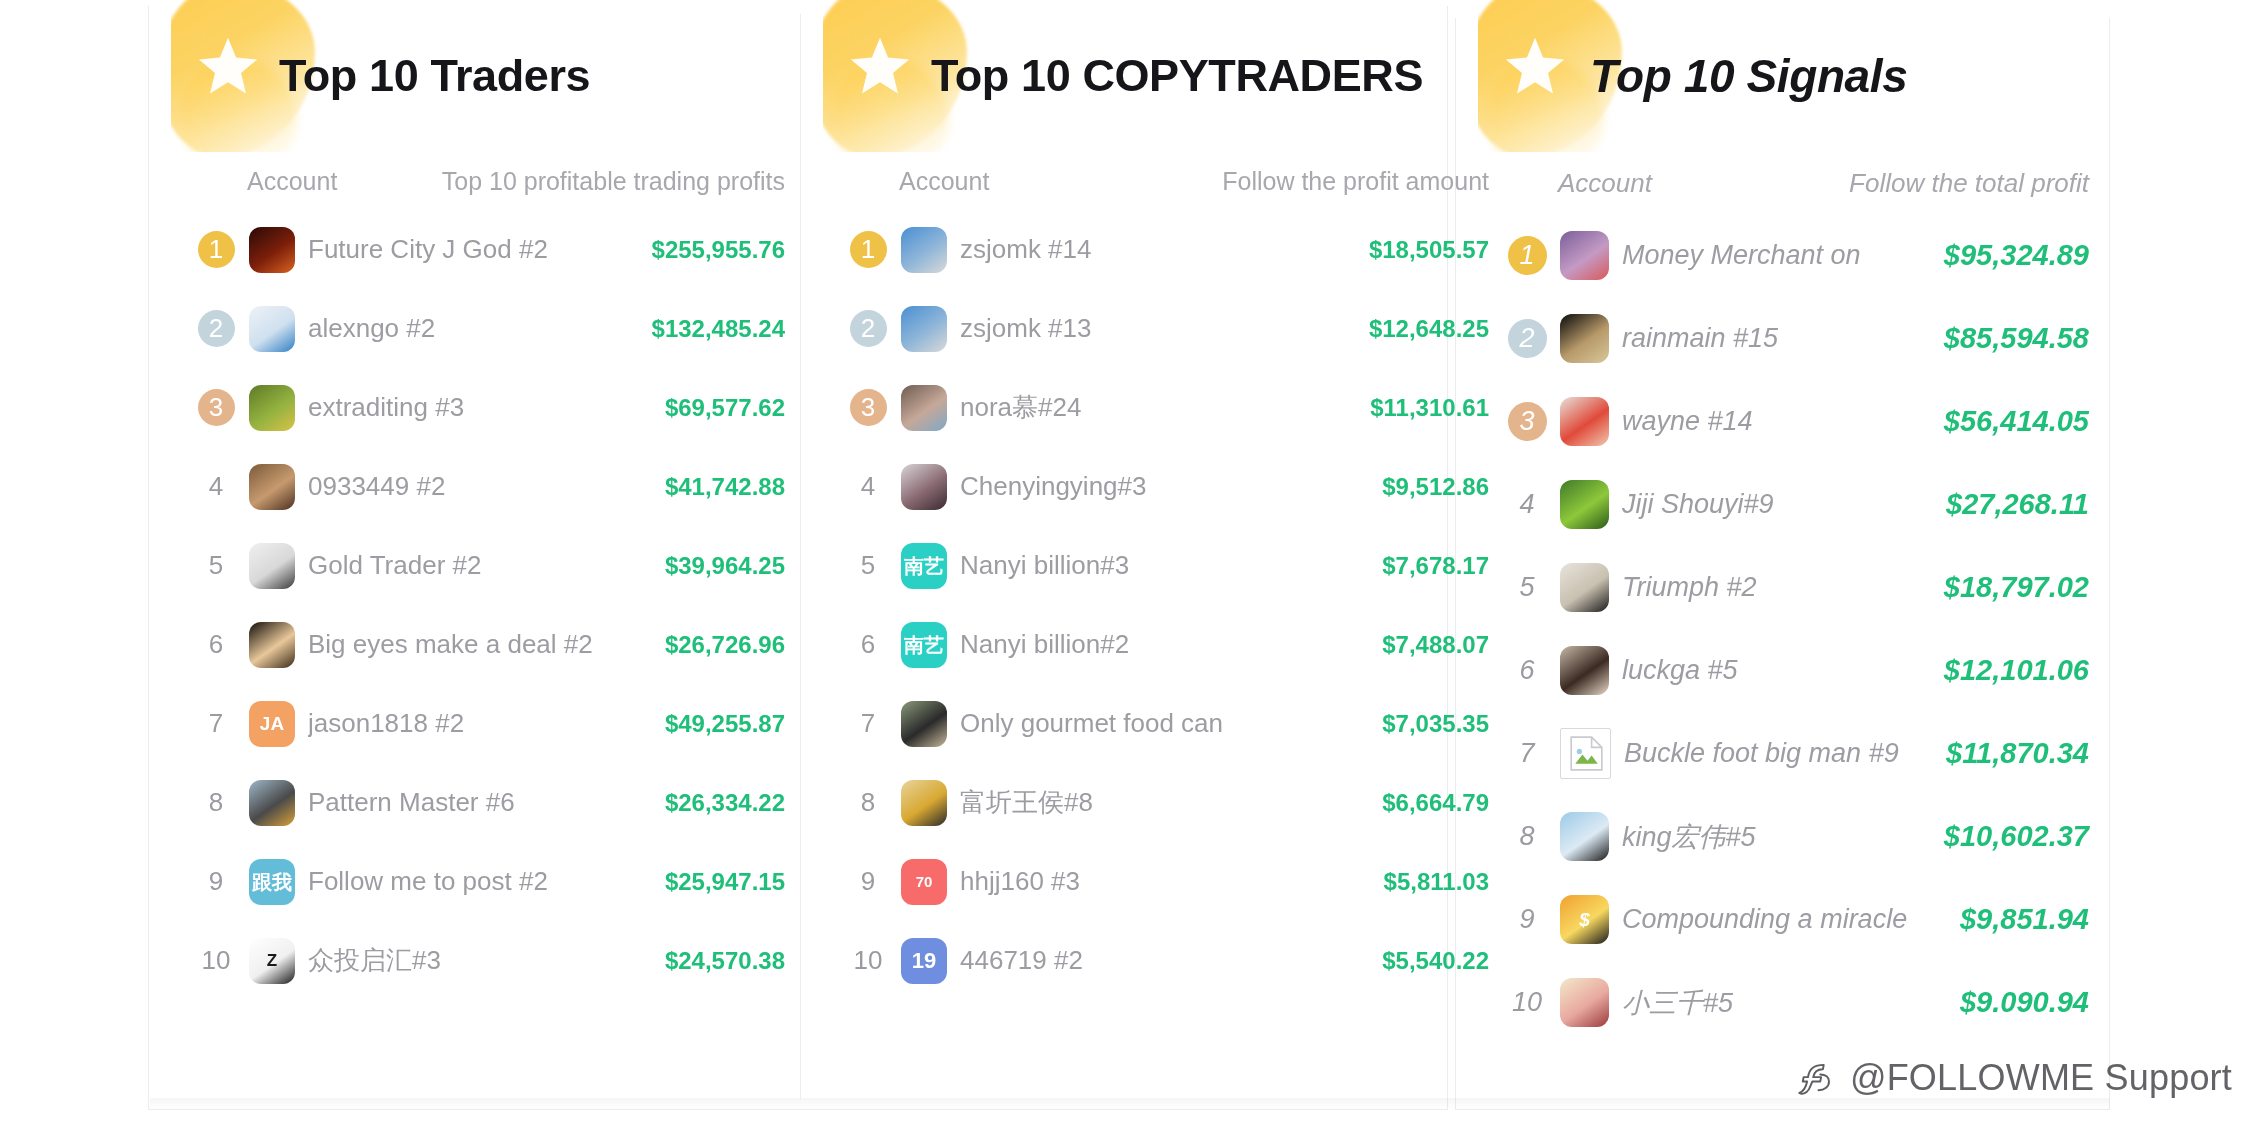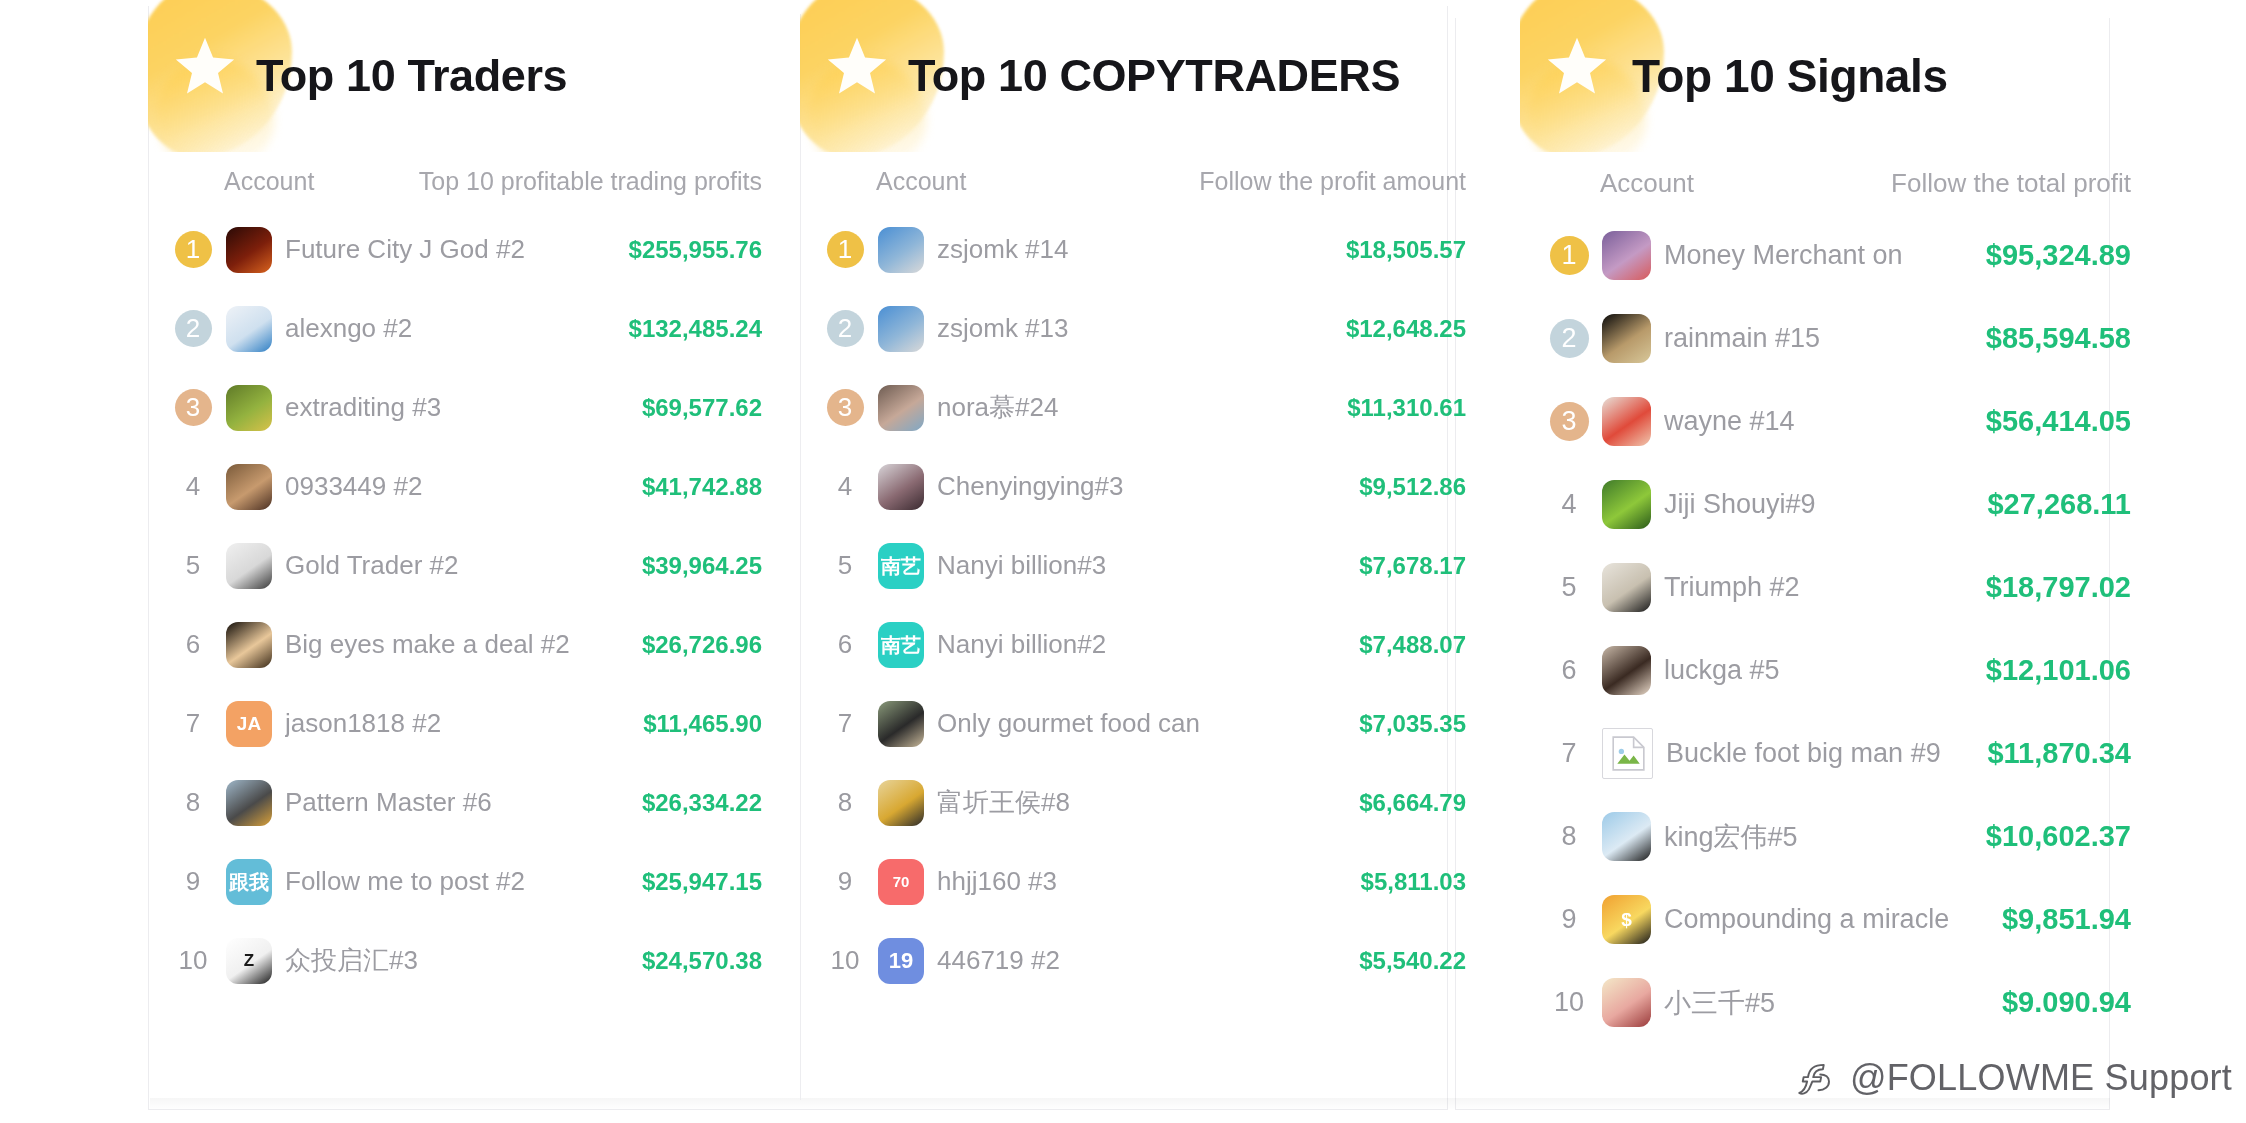--- a/index.html
+++ b/index.html
@@ -43,24 +43,25 @@
     top: 1098px;
     width: 1960px;
     height: 12px;
     background: linear-gradient(180deg, rgba(0,0,0,0.035), rgba(0,0,0,0));
   }
 
   
   .col {
     position: absolute;
     top: 0;
+    padding-left: 23px;
   }
   #col-1 { left: 148px;  width: 652px; }
   #col-2 { left: 800px;  width: 704px; }
-  #col-3 { left: 1520px; width: 655px; }
+  #col-3 { left: 1455px; width: 655px; font-style: italic; }
 
   .col-divider {
     position: absolute;
     top: 14px;
     width: 1px;
     height: 1086px;
     background: #ededf0;
   }
   #div-1 { left: 800px; }
 
@@ -315,21 +316,21 @@
         <div class="val">$26,726.96</div>
       </div>
       <div class="row">
         <div class="rank">7</div>
         <div class="acct">
           <div class="avatar" style="background: linear-gradient(145deg, rgb(243, 162, 100) 0%, rgb(243, 162, 100) 55%, rgb(243, 162, 100) 100%);">
             <span class="glyph">JA</span>
           </div>
           <span class="acct-name">jason1818 #2</span>
         </div>
-        <div class="val">$11,465.90</div>
+        <div class="val">$49,255.87</div>
       </div>
       <div class="row">
         <div class="rank">8</div>
         <div class="acct">
           <div class="avatar" style="background: linear-gradient(145deg, rgb(159, 183, 201) 0%, rgb(74, 74, 74) 55%, rgb(217, 161, 58) 100%);"></div>
           <span class="acct-name">Pattern Master #6</span>
         </div>
         <div class="val">$26,334.22</div>
       </div>
       <div class="row">

